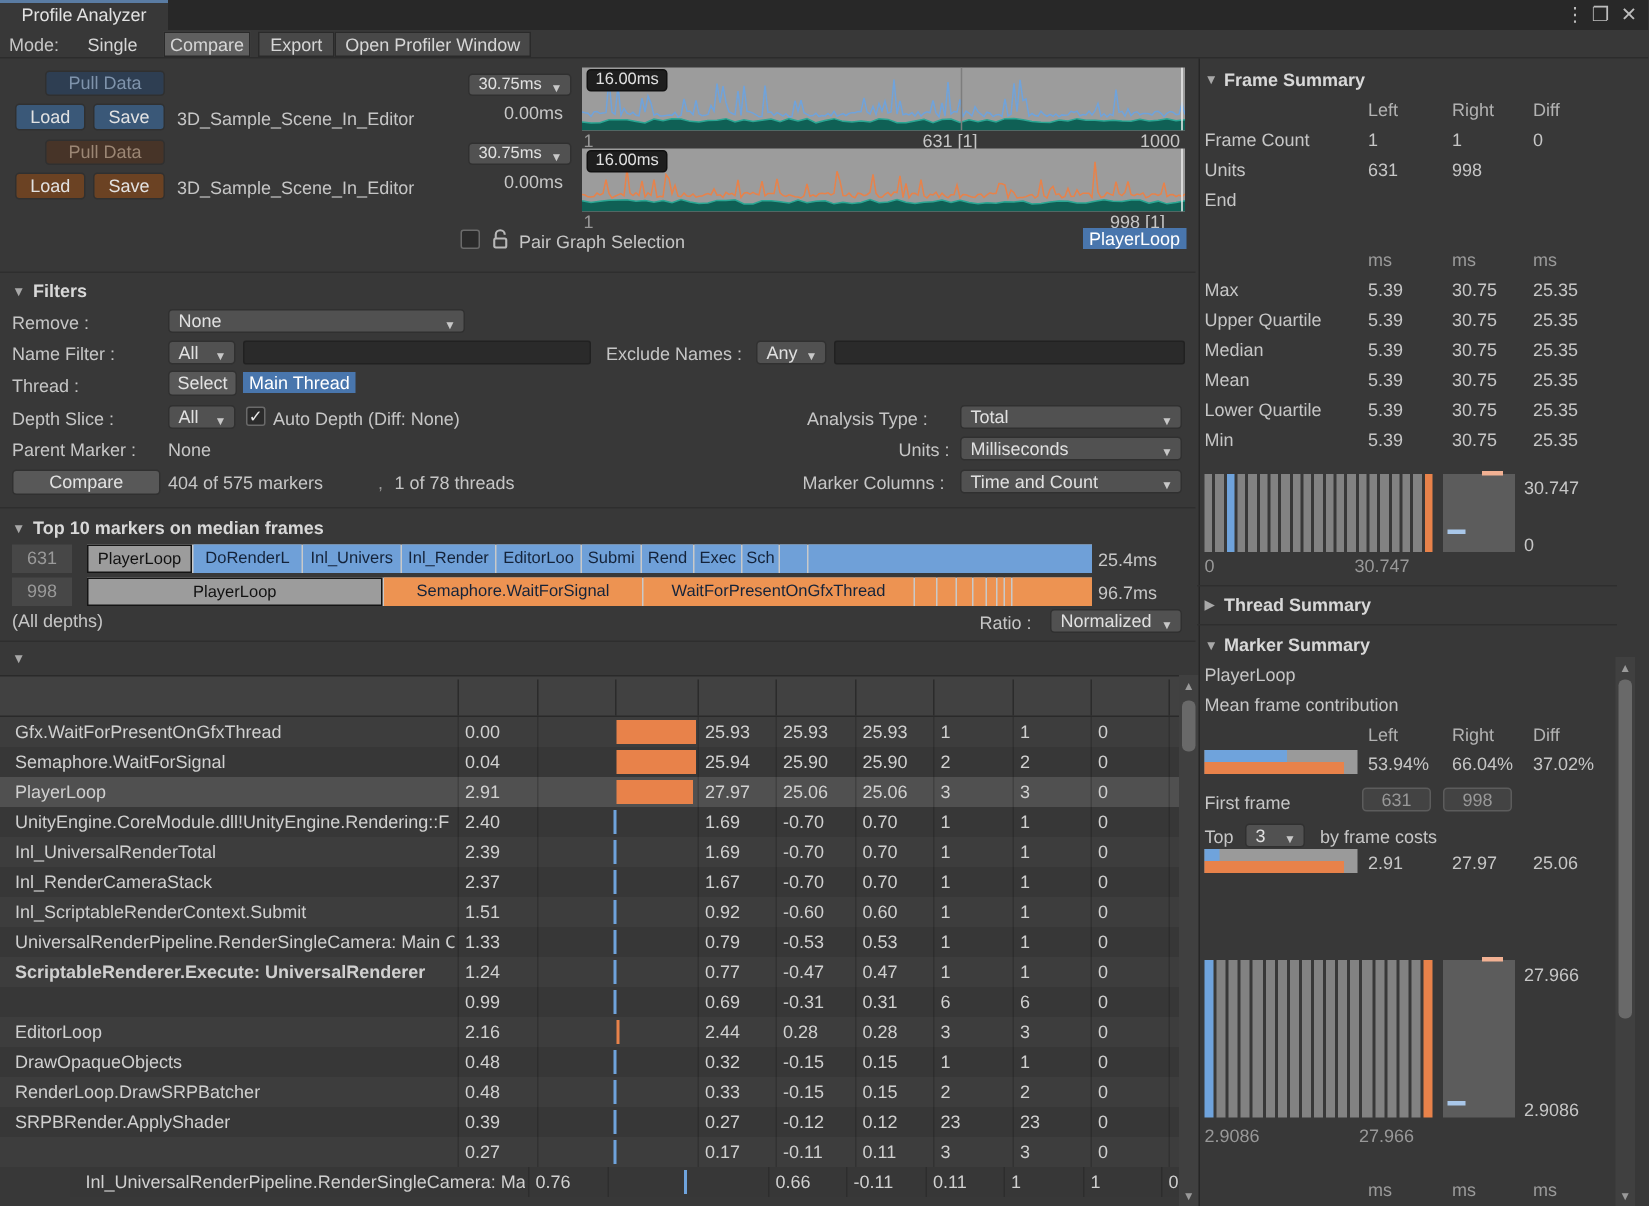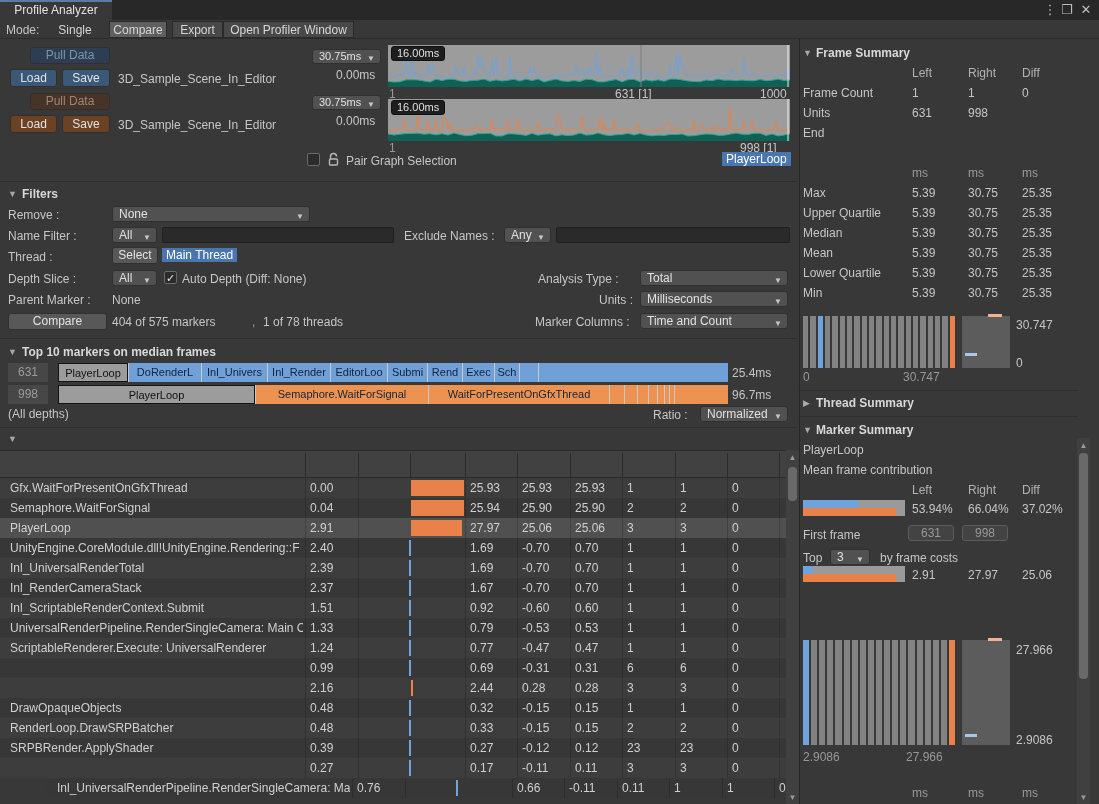--- a/index.html
+++ b/index.html
@@ -402,21 +402,21 @@
           <div class="rdiv" style="left: 465px;"></div>
           <div class="rdiv" style="left: 517px;"></div>
           <div class="rdiv" style="left: 570px;"></div>
           <div class="rdiv" style="left: 622px;"></div>
           <div class="rdiv" style="left: 675px;"></div>
           <div class="rdiv" style="left: 727px;"></div>
           <div class="rdiv" style="left: 779px;"></div>
           <div style="left: 409px; top: 2px; width: 2px; height: 16px; background: rgb(111, 163, 220); position: absolute;"></div>
         </div>
         <div class="trow" style="left: 0px; top: 188px; width: 786px; height: 20px; background: rgb(61, 61, 61); position: absolute;">
-          <div class="tcell" style="left: 10px; width: 293px;">ScriptableRenderer.Execute: UniversalRenderer</div>
+          <div class="tcell" style="left: 10px; width: 293px; font-weight: bold;">ScriptableRenderer.Execute: UniversalRenderer</div>
           <div class="tcell" style="left: 310px; width: 46px;">1.24</div>
           <div class="tcell" style="left: 470px; width: 45px;">0.77</div>
           <div class="tcell" style="left: 522px; width: 46px;">-0.47</div>
           <div class="tcell" style="left: 575px; width: 45px;">0.47</div>
           <div class="tcell" style="left: 627px; width: 46px;">1</div>
           <div class="tcell" style="left: 680px; width: 45px;">1</div>
           <div class="tcell" style="left: 732px; width: 45px;">0</div>
           <div class="rdiv" style="left: 305px;"></div>
           <div class="rdiv" style="left: 358px;"></div>
           <div class="rdiv" style="left: 465px;"></div>
@@ -441,20 +441,21 @@
           <div class="rdiv" style="left: 465px;"></div>
           <div class="rdiv" style="left: 517px;"></div>
           <div class="rdiv" style="left: 570px;"></div>
           <div class="rdiv" style="left: 622px;"></div>
           <div class="rdiv" style="left: 675px;"></div>
           <div class="rdiv" style="left: 727px;"></div>
           <div class="rdiv" style="left: 779px;"></div>
           <div style="left: 409px; top: 2px; width: 2px; height: 16px; background: rgb(111, 163, 220); position: absolute;"></div>
         </div>
         <div class="trow" style="left: 0px; top: 228px; width: 786px; height: 20px; background: rgb(61, 61, 61); position: absolute;">
+          <div class="tcell" style="left: 10px; width: 293px;">EditorLoop</div>
           <div class="tcell" style="left: 310px; width: 46px;">2.16</div>
           <div class="tcell" style="left: 470px; width: 45px;">2.44</div>
           <div class="tcell" style="left: 522px; width: 46px;">0.28</div>
           <div class="tcell" style="left: 575px; width: 45px;">0.28</div>
           <div class="tcell" style="left: 627px; width: 46px;">3</div>
           <div class="tcell" style="left: 680px; width: 45px;">3</div>
           <div class="tcell" style="left: 732px; width: 45px;">0</div>
           <div class="rdiv" style="left: 305px;"></div>
           <div class="rdiv" style="left: 358px;"></div>
           <div class="rdiv" style="left: 465px;"></div>

